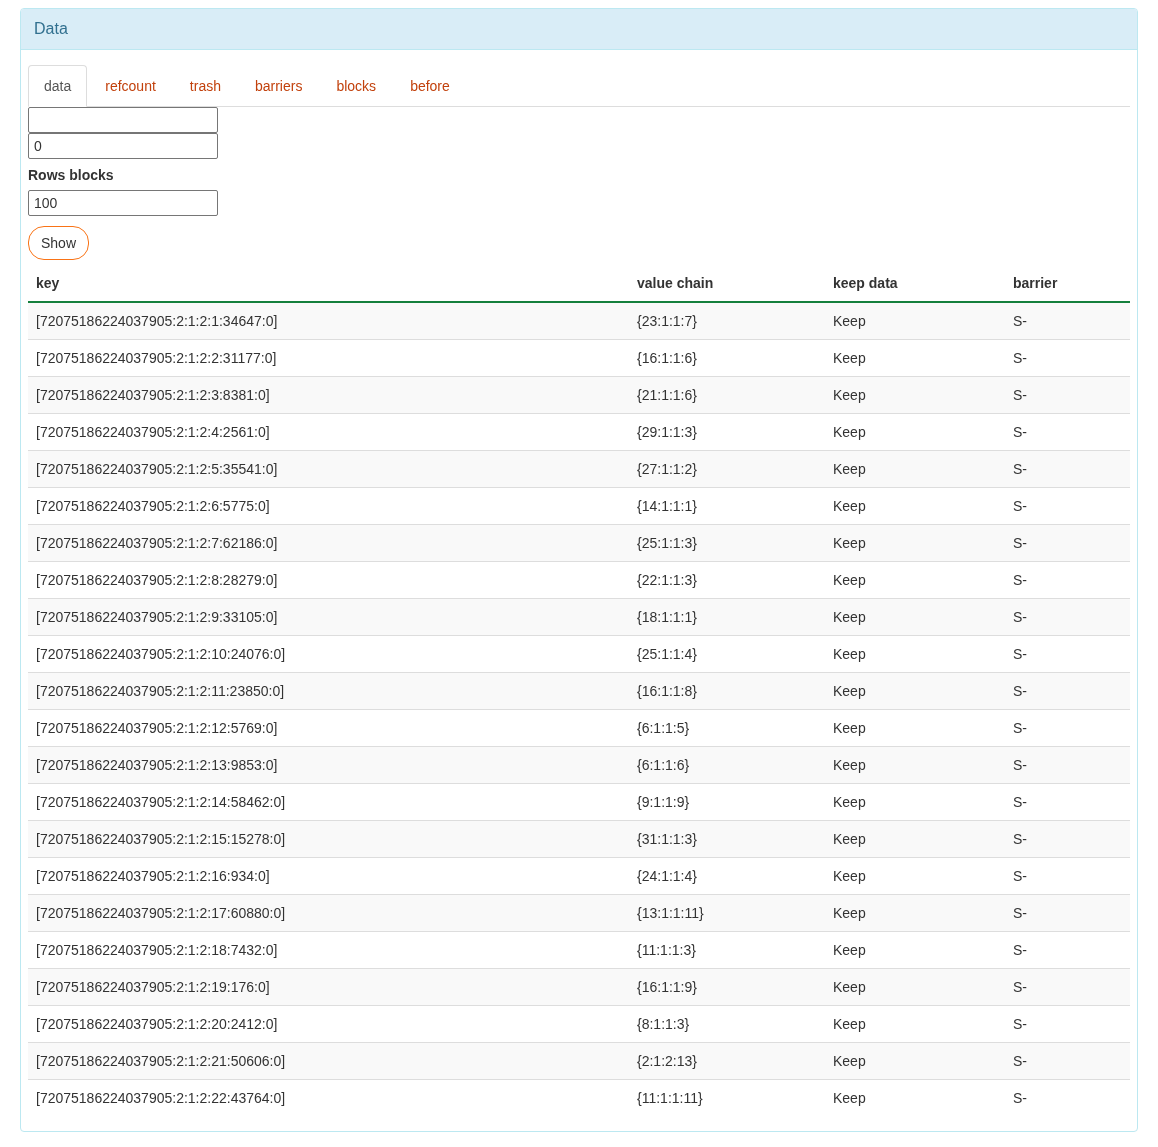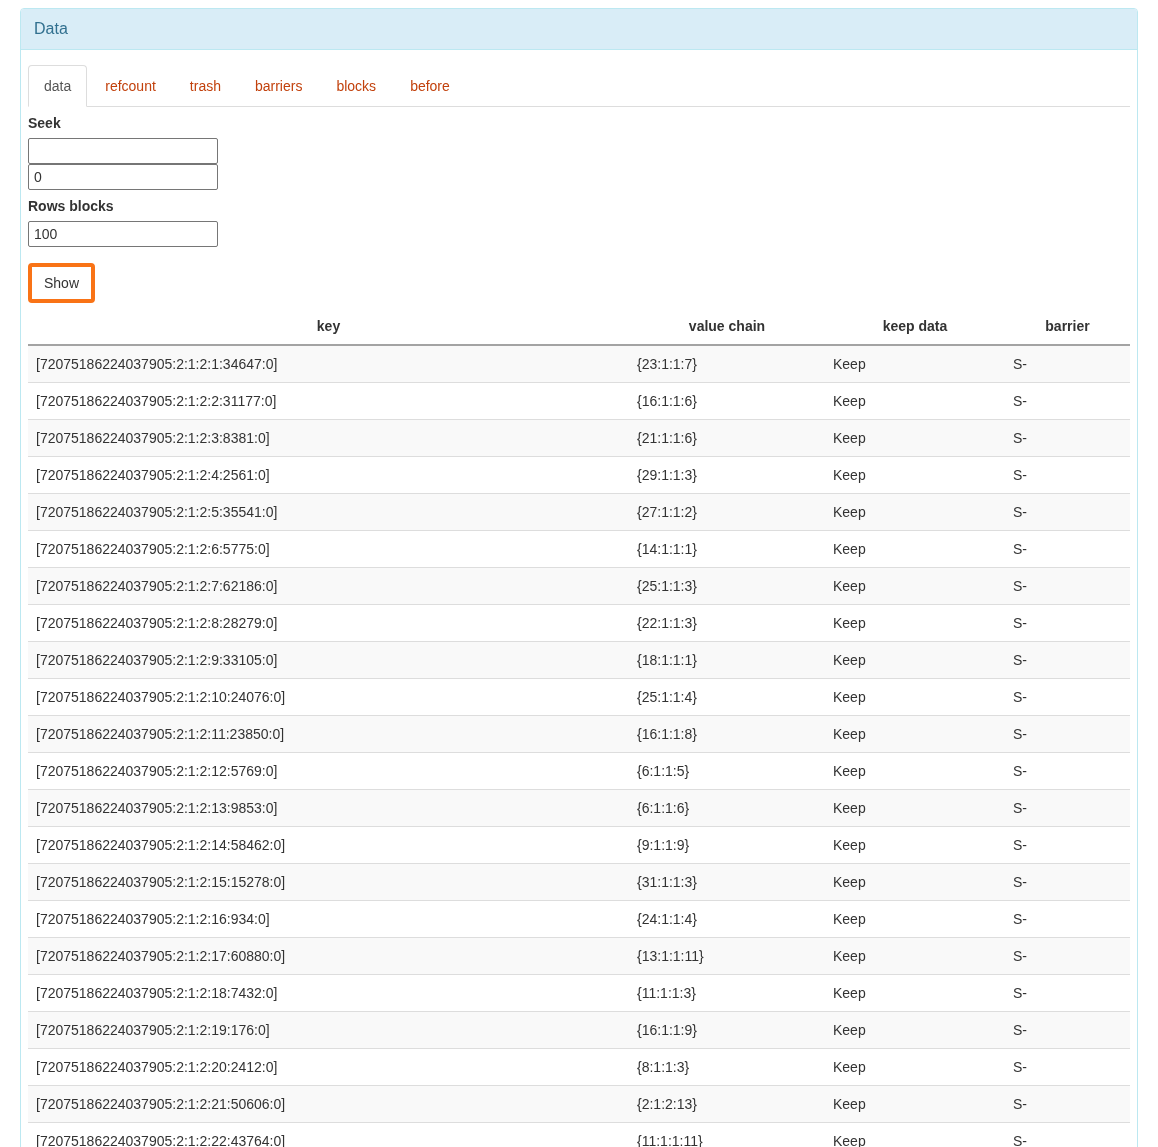--- a/index.html
+++ b/index.html
@@ -74,44 +74,44 @@
     height: 26px;
     padding: 1px 5px;
     border: 1px solid #767676;
     border-radius: 2px;
     background: #ffffff;
     font-family: inherit;
     font-size: 14px;
     color: #333333;
   }
   .show-btn {
-    margin-top: 16px;
+    margin-top: 10px;
     padding: 6px 12px;
     background: #ffffff;
-    border: 4px solid #f97316;
-    border-radius: 4px;
+    border: 1px solid #f97316;
+    border-radius: 16px;
     font-family: inherit;
     font-size: 14px;
     line-height: 20px;
     color: #333333;
     cursor: pointer;
   }
   
   table.data-table {
     width: 100%;
     border-collapse: collapse;
     margin-top: 5px;
     font-size: 14px;
   }
   table.data-table th {
-    text-align: center;
+    text-align: left;
     font-weight: bold;
     padding: 8px;
     line-height: 20px;
-    border-bottom: 2px solid #a3a3a3;
+    border-bottom: 2px solid #15803d;
     vertical-align: bottom;
   }
   table.data-table td {
     padding: 8px;
     line-height: 20px;
     border-top: 1px solid #dddddd;
     vertical-align: top;
   }
   table.data-table tbody tr:nth-child(odd) { background: #f9f9f9; }
   col.c-key { width: 601px; }
@@ -124,21 +124,20 @@
 
 <div class="panel">
   <div class="panel-heading">
     <span>Data</span>
   </div>
   <div class="panel-body">
 
     <ul class="nav-tabs"><li class="active"><a>data</a></li><li><a>refcount</a></li><li><a>trash</a></li><li><a>barriers</a></li><li><a>blocks</a></li><li><a>before</a></li></ul>
 
     <form class="seek-form">
-      <label class="form-label">Seek</label>
       <input class="form-input" type="text" value="" style="">
 
       <input class="form-input" type="text" value="0" style="">
 
       <label class="form-label">Rows blocks</label>
       <input class="form-input" type="text" value="100" style="">
 
       <button class="show-btn" type="button">Show</button>
     </form>
 

